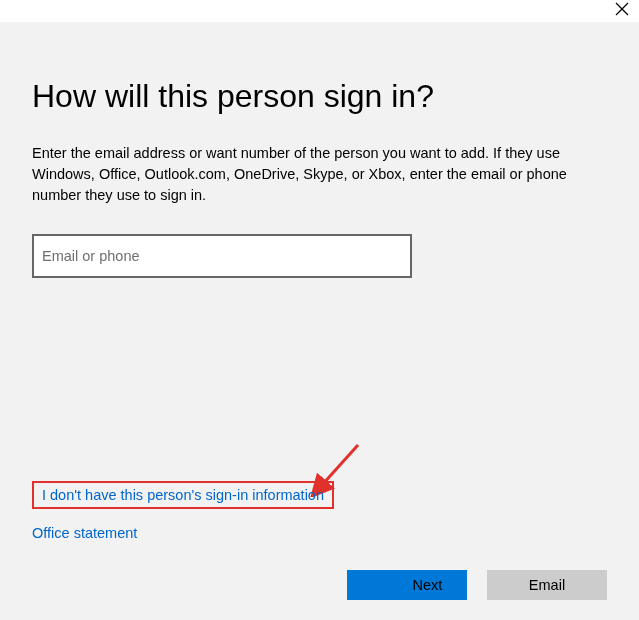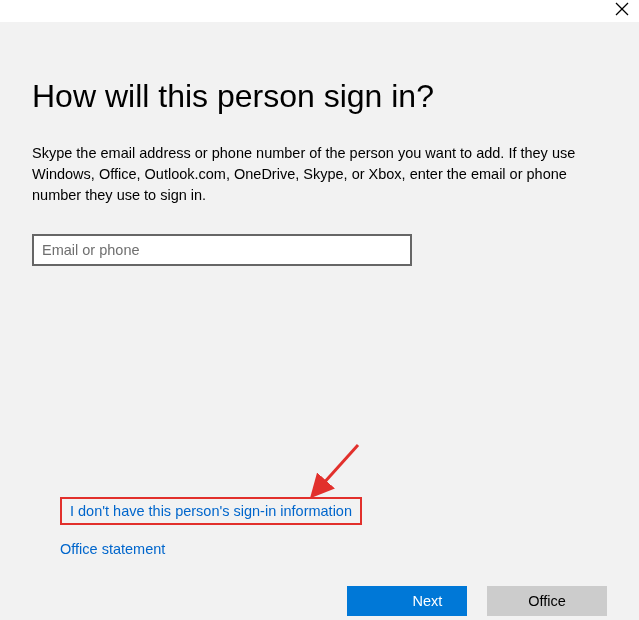--- a/index.html
+++ b/index.html
@@ -40,34 +40,34 @@
   }
   .body-text {
     font-size: 14.5px;
     line-height: 1.45;
     color: #000;
     margin: 0 0 28px 0;
     max-width: 560px;
   }
   .text-input {
     width: 380px;
-    height: 32px;
+    height: 44px;
     border: 2px solid #666;
     background: #fff;
     font-size: 14.5px;
     padding: 12px 8px;
     font-family: inherit;
     color: #000;
     outline: none;
   }
   .text-input::placeholder { color: #6f6f6f; }
 
   .bottom-area {
     position: absolute;
-    left: 32px; right: 32px; bottom: 4px; margin-left: 28px;
+    left: 32px; right: 32px; bottom: 20px;
   }
   .link-row {
     margin-bottom: 10px;
   }
   .link {
     color: #0066cc;
     font-size: 14.5px;
     cursor: pointer;
     display: inline-block;
   }
@@ -90,21 +90,21 @@
     border: none;
     font-family: inherit;
     font-size: 14.5px;
     cursor: pointer;
     display: flex;
     align-items: center;
     justify-content: center;
   }
   .btn-primary {
     background: #0078d7;
-    color: #ffffff;
+    color: #000000;
     padding-left: 47px;
   }
   .btn-secondary {
     background: #ccc;
     color: #000;
   }
 
   .annotation-arrow {
     position: absolute;
     left: 310px;
@@ -121,21 +121,21 @@
       <line x1="1" y1="1" x2="13" y2="13" stroke="#000" stroke-width="1.2"></line>
       <line x1="13" y1="1" x2="1" y2="13" stroke="#000" stroke-width="1.2"></line>
     </svg>
   </span>
 </div>
 
 <div class="panel">
 
   <h1 class="heading">How will this person sign in?</h1>
 
-  <p class="body-text">Skype the email address or phone number of the person you want to add. If they use Windows, Office, Outlook.com, OneDrive, Skype, or Xbox, enter the email or phone number they use to sign in.</p>
+  <p class="body-text">Enter the email address or want number of the person you want to add. If they use Windows, Office, Outlook.com, OneDrive, Skype, or Xbox, enter the email or phone number they use to sign in.</p>
 
   <input type="text" class="text-input" placeholder="Email or phone" style="">
 
   <svg class="annotation-arrow" width="60" height="60">
     <defs>
       <marker id="ah" markerWidth="8" markerHeight="8" refX="2" refY="4" orient="auto">
         <polygon points="0,0 8,4 0,8" fill="#e2302c"></polygon>
       </marker>
     </defs>
     <line x1="48" y1="8" x2="12" y2="48" stroke="#e2302c" stroke-width="3" marker-end="url(#ah)"></line>
@@ -144,17 +144,17 @@
   <div class="bottom-area">
     <div class="link-row">
       <span class="link link-boxed">I don't have this person's sign-in information</span>
     </div>
     <div class="link-row">
       <span class="link privacy">Office statement</span>
     </div>
 
     <div class="button-row">
       <button class="btn btn-primary">Next</button>
-      <button class="btn btn-secondary">Office</button>
+      <button class="btn btn-secondary">Email</button>
     </div>
   </div>
 
 </div>
 
 </body></html>

